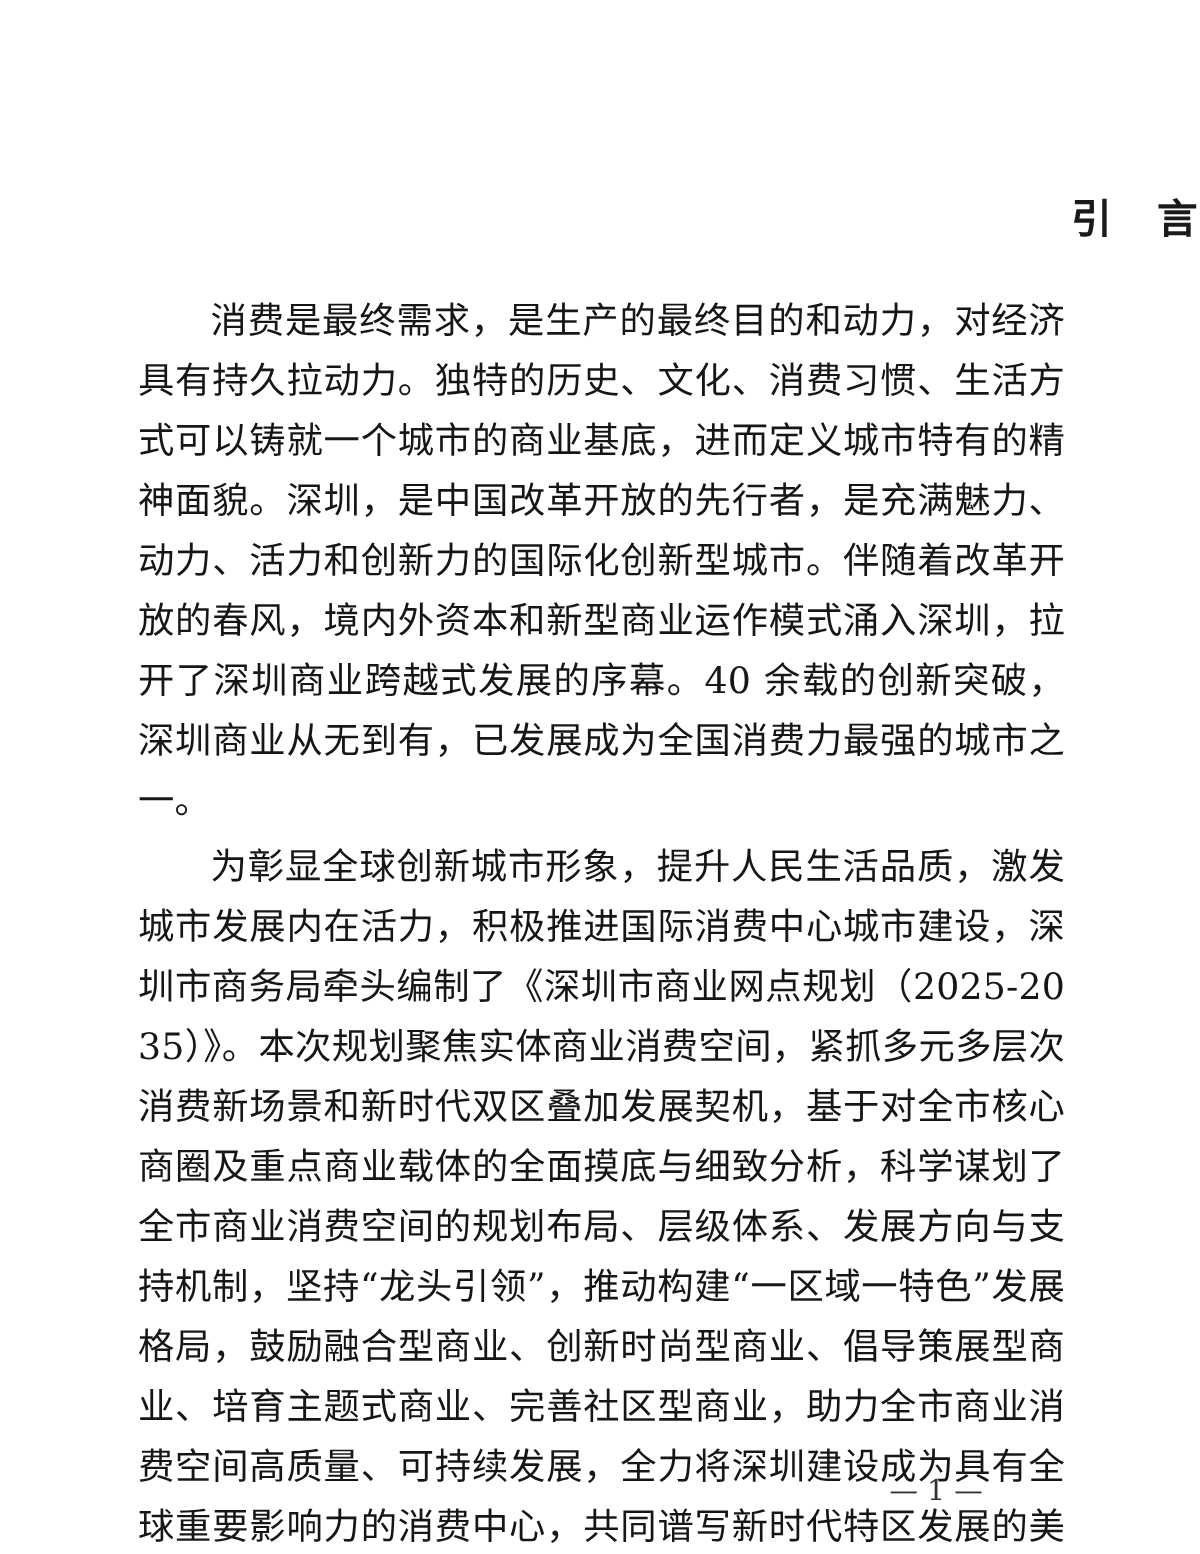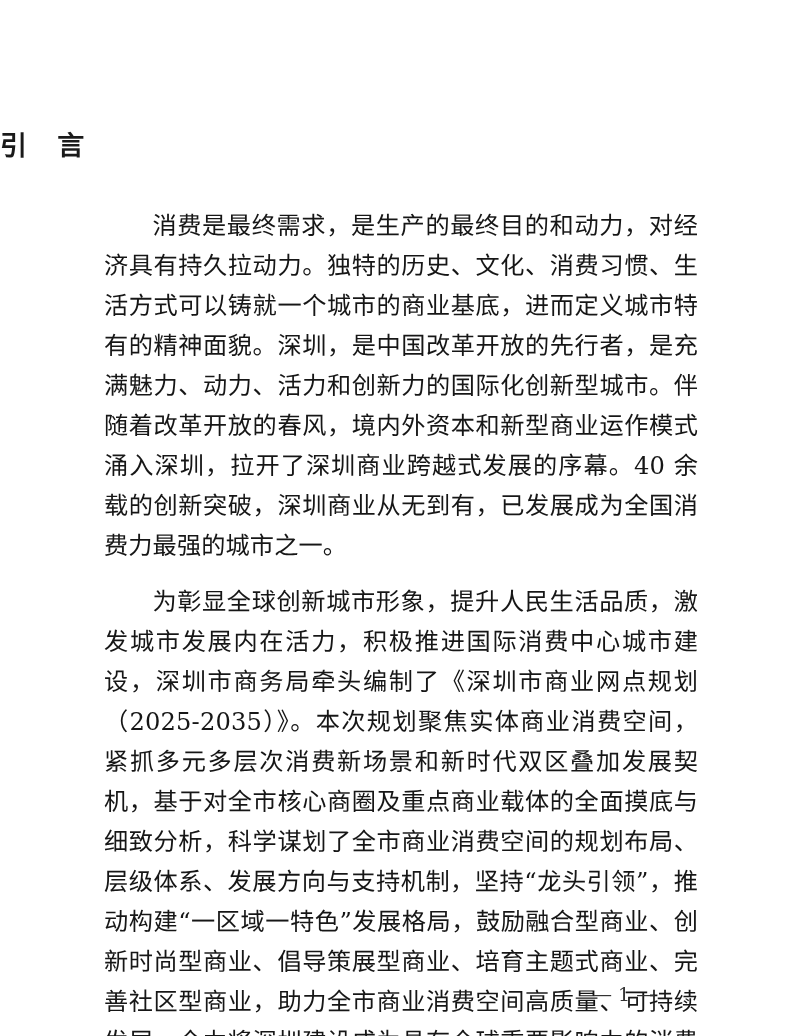--- a/index.html
+++ b/index.html
@@ -21,40 +21,40 @@
     color: #111111;
     -webkit-font-smoothing: antialiased;
   }
 
   
   .doc-title {
     position: absolute;
     top: 108px;
     left: 0;
     width: 800px;
-    text-align: left;
+    text-align: right;
     font-family: "Liberation Sans", "DejaVu Sans", sans-serif;
     font-weight: 700;
     font-size: 27px;
     line-height: 40px;
     letter-spacing: 0.06em;
     color: #1a1a1a;
     white-space: pre;
   }
 
   
   .body-block {
     position: absolute;
     top: 190px;
     left: 88px;
     width: 626px;
   }
 
   .para {
-    margin: 16px;
+    margin: 4px;
     font-size: 24.2px;
     line-height: 40px;
     text-align: justify;
     text-align-last: left;
     text-justify: inter-ideograph;
     letter-spacing: 0.005em;
     text-indent: 2em;
     color: #161616;
     word-break: break-all;
     hanging-punctuation: allow-end;

